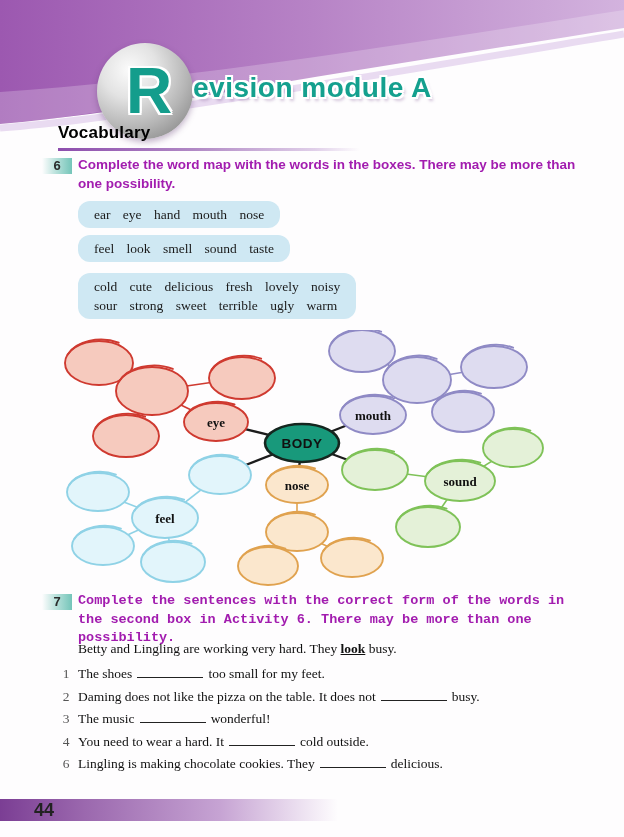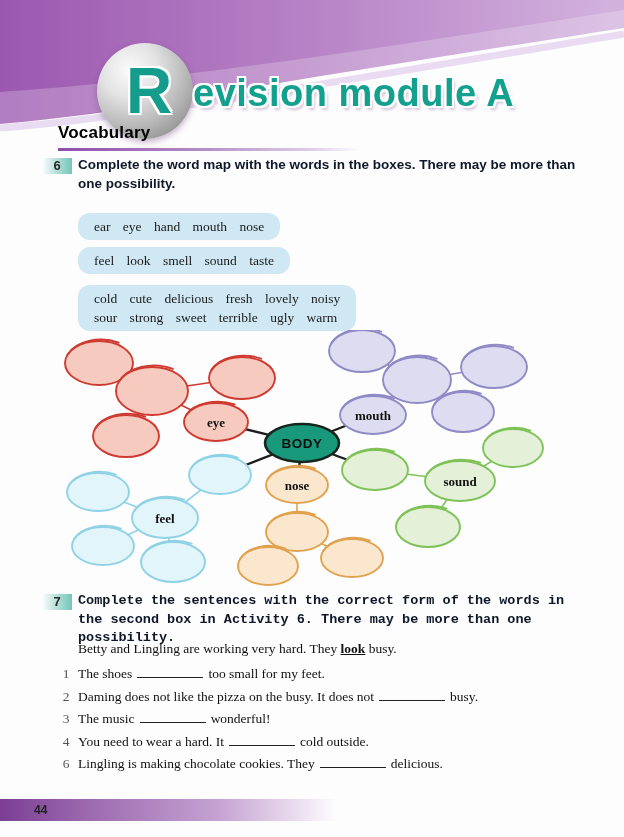--- a/index.html
+++ b/index.html
@@ -6,52 +6,52 @@
   body{font-family:"Liberation Sans",sans-serif;background:#e9e9e9;}
   .page{position:relative;width:624px;height:837px;background:#fefdfe;overflow:hidden;margin:0 auto;}
 
   
   .banner-svg{position:absolute;top:0;left:0;}
   .title-ball{position:absolute;left:97px;top:43px;width:96px;height:96px;border-radius:50%;
     background:radial-gradient(circle at 34% 28%, #fbfbfb 0%, #e3e3e3 30%, #b5b5b5 62%, #8a8a8a 88%, #7c7c7c 100%);
     box-shadow:0 3px 6px rgba(80,40,100,.35);display:flex;align-items:center;justify-content:center;}
   .title-ball .r{font-size:64px;font-weight:bold;color:#149d8c;line-height:1;margin-left:8px;
     text-shadow:-2px -2px 0 #fff,2px -2px 0 #fff,-2px 2px 0 #fff,2px 2px 0 #fff,0 -2px 0 #fff,0 2px 0 #fff,-2px 0 0 #fff,2px 0 0 #fff;}
-  .page-title{position:absolute;left:193px;top:72px;font-size:38px;font-weight:bold;color:#14a08e;letter-spacing:.5px;
+  .page-title{position:absolute;left:193px;top:72px;font-size:28px;font-weight:bold;color:#14a08e;letter-spacing:.5px;
     text-shadow:-2px -2px 0 #fff,2px -2px 0 #fff,-2px 2px 0 #fff,2px 2px 0 #fff,0 -2px 0 #fff,0 2px 0 #fff,-2px 0 0 #fff,2px 0 0 #fff,3px 4px 3px rgba(130,90,150,.35);text-align:center;}
 
   .section-title{position:absolute;left:58px;top:123px;font-size:17px;font-weight:bold;color:#000000;letter-spacing:.2px;}
   .section-underline{position:absolute;left:58px;top:148px;width:302px;height:2.5px;
     background:linear-gradient(90deg,#8d4dad 0%,#b189c5 45%,#e0cfe9 85%,rgba(255,255,255,0) 100%);}
 
   
   .ex-badge{position:absolute;width:30px;height:16px;line-height:16px;text-align:center;
     font-size:13px;font-weight:bold;color:#2b2b2b;
     background:linear-gradient(90deg,rgba(143,208,198,0) 0%,rgba(143,208,198,.55) 40%,#74c5b9 100%);}
-  .ex-instruction{position:absolute;left:78px;width:506px;font-size:13.5px;font-weight:bold;color:#0f172a;line-height:18.5px;}
+  .ex-instruction{position:absolute;left:78px;width:506px;font-size:13.5px;font-weight:bold;color:#a21caf;line-height:18.5px;}
 
   
   .word-box{position:absolute;left:78px;background:#cfe8f3;border-radius:12px;padding:4px 16px;
-    font-family:"Liberation Serif",serif;font-size:13.5px;color:#1a1a1a;line-height:19px;word-spacing:9px;margin-top:12px;}
+    font-family:"Liberation Serif",serif;font-size:13.5px;color:#1a1a1a;line-height:19px;word-spacing:9px;}
 
   
   .wordmap{position:absolute;left:0;top:330px;}
 
   
   .ex7-example{position:absolute;left:78px;top:641px;font-family:"Liberation Serif",serif;font-size:13.5px;color:#111;}
   .ex-word{text-decoration:underline;font-weight:600;}
   .sentence-list{position:absolute;left:60px;top:663px;width:540px;}
   .sentence{font-family:"Liberation Serif",serif;font-size:13.5px;color:#111;height:22.5px;line-height:22.5px;white-space:nowrap;}
   .sentence .num{display:inline-block;width:12px;color:#555;margin-right:6px;text-align:center;}
   .blank{display:inline-block;width:66px;height:12px;border-bottom:1.2px solid #222;margin:0 5px;}
 
   
   .footer-bar{position:absolute;left:0;top:799px;width:338px;height:22px;
     background:linear-gradient(90deg,#7b3e94 0%,#96с0 0%,#9b68ae 25%,#c6a3d3 65%,rgba(250,246,252,0) 100%);}
-  .footer-num{position:absolute;left:34px;top:0;height:22px;line-height:22px;font-size:12px;font-weight:bold;color:#222;}
+  .footer-num{position:absolute;left:34px;top:0;height:22px;line-height:22px;font-size:18px;font-weight:bold;color:#222;}
 </style>
 </head>
 <body>
 
 <div class="page">
 
   <svg class="banner-svg" width="624" height="150" viewBox="0 0 624 150">
     <defs>
       <linearGradient id="purpleGrad" x1="0" y1="0" x2="1" y2="0">
         <stop offset="0" stop-color="#9c58b0"></stop>
@@ -220,21 +220,21 @@
     <span>Betty and Lingling are working very hard. They</span>
     <span class="ex-word">look</span>
     <span>busy.</span>
   </div>
 
   <div class="sentence-list">
     <div class="sentence">
       <span class="num">1</span><span>The shoes</span><span class="blank"></span><span>too small for my feet.</span>
     </div>
     <div class="sentence">
-      <span class="num">2</span><span>Daming does not like the pizza on the busy. It does not</span><span class="blank"></span><span>busy.</span>
+      <span class="num">2</span><span>Daming does not like the pizza on the table. It does not</span><span class="blank"></span><span>busy.</span>
     </div>
     <div class="sentence">
       <span class="num">3</span><span>The music</span><span class="blank"></span><span>wonderful!</span>
     </div>
     <div class="sentence">
       <span class="num">4</span><span>You need to wear a hard. It</span><span class="blank"></span><span>cold outside.</span>
     </div>
     <div class="sentence">
       <span class="num">6</span><span>Lingling is making chocolate cookies. They</span><span class="blank"></span><span>delicious.</span>
     </div>

